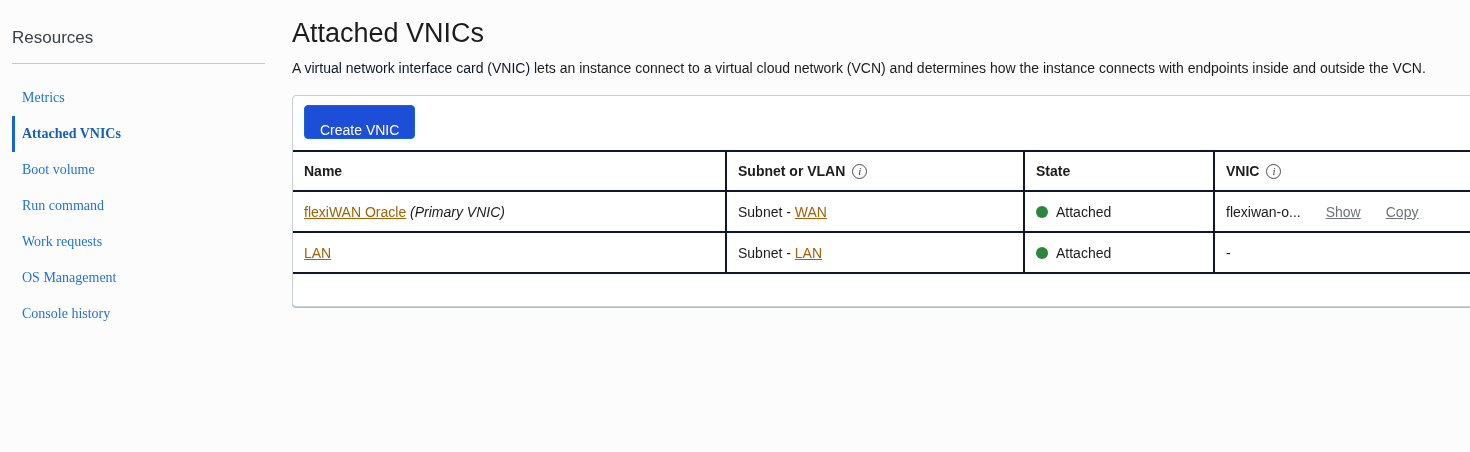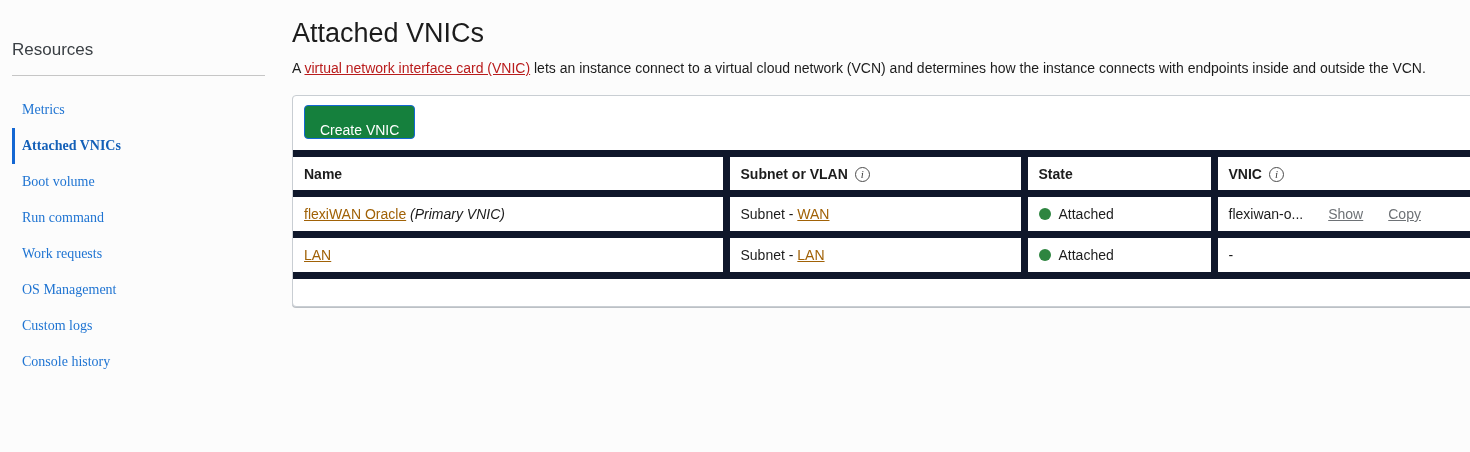--- a/index.html
+++ b/index.html
@@ -5,21 +5,21 @@
   * { box-sizing: border-box; margin: 0; padding: 0; }
   html, body { width: 1470px; height: 452px; overflow: hidden; }
   body {
     font-family: "Liberation Sans", sans-serif;
     background: #fcfcfc;
     color: #1c1c1c;
     position: relative;
   }
 
   
-  .sidebar { position: absolute; left: 0; top: 16px; width: 280px; }
+  .sidebar { position: absolute; left: 0; top: 4px; width: 280px; }
   .sidebar-title {
     margin: 24px 0 0 12px;
     font-size: 17px; font-weight: 400; color: #3b4045;
   }
   .sidebar-divider {
     margin: 15px 15px 0 12px;
     border-bottom: 1px solid #c6c6c6; height: 0;
   }
   .sidebar-nav { list-style: none; padding-top: 16px; font-family: Liberation Serif, serif; }
   .sidebar-nav li {
@@ -32,42 +32,42 @@
   .sidebar-nav li.active {
     margin-left: 12px; padding-left: 7px;
     border-left: 3px solid #1467d3;
   }
   .sidebar-nav li.active span { font-weight: 700; color: #1460b8; }
 
   
   .main { position: absolute; left: 292px; top: 0; width: 1250px; }
   .page-title { font-size: 27px; font-weight: 400; margin-top: 18px; line-height: 31px; color: #1c1c1c; }
   .page-desc { margin-top: 9px; font-size: 14px; line-height: 20px; white-space: nowrap; color: #1c1c1c; }
-  .page-desc a { color: #b91c1c; text-decoration: underline; cursor: pointer; }
+  .page-desc a { color: #0f172a; cursor: pointer; }
 
   
   .card {
     margin-top: 17px; height: 212px; background: #ffffff;
     border: 1px solid #c9ced3; border-radius: 4px;
     box-shadow: 0 1px 0 rgba(110,120,130,0.45);
     padding-top: 9px;
   }
   .btn-primary {
     margin-left: 11px; height: 30px; padding: 16px 15px;
-    background: #15803d; color: #ffffff; border: 1px solid #1467d3;
+    background: #1d4ed8; color: #ffffff; border: 1px solid #1467d3;
     border-radius: 4px; font-size: 14px; font-family: "Liberation Sans", sans-serif;
     cursor: pointer;
   }
 
   
   table { margin-top: 11px; width: 100%; border-collapse: collapse; table-layout: fixed; }
   col.c-name { width: 433px; } col.c-subnet { width: 298px; }
   col.c-state { width: 190px; } col.c-fqdn { width: auto; }
   th, td {
-    border: 7px solid #0f172a; padding: 0 11px;
+    border: 2px solid #0f172a; padding: 0 11px;
     font-size: 14px; text-align: left; vertical-align: middle;
   }
   th:first-child, td:first-child { border-left: none; }
   th:last-child, td:last-child { border-right: none; }
   th { height: 40px; font-weight: 700; color: #1c1c1c; }
   td { height: 41px; color: #1c1c1c; }
   td a.cell-link { color: #a16207; text-decoration: underline; cursor: pointer; }
   .name-suffix { font-style: italic; }
   .info-icon {
     display: inline-block; width: 15px; height: 15px; margin-left: 7px;
@@ -103,23 +103,20 @@
     <li>
         <span>Run command</span>
       </li>
     <li>
         <span>Work requests</span>
       </li>
     <li>
         <span>OS Management</span>
       </li>
     <li>
-        <span>Custom logs</span>
-      </li>
-    <li>
         <span>Console history</span>
       </li>
   </ul>
 </div>
 
 <div class="main">
   <h1 class="page-title">Attached VNICs</h1>
   <p class="page-desc"><span>A </span><a>virtual network interface card (VNIC)</a><span> lets an instance connect to a virtual cloud network (VCN) and determines how the instance connects with endpoints inside and outside the VCN.</span></p>
 
   <div class="card">

